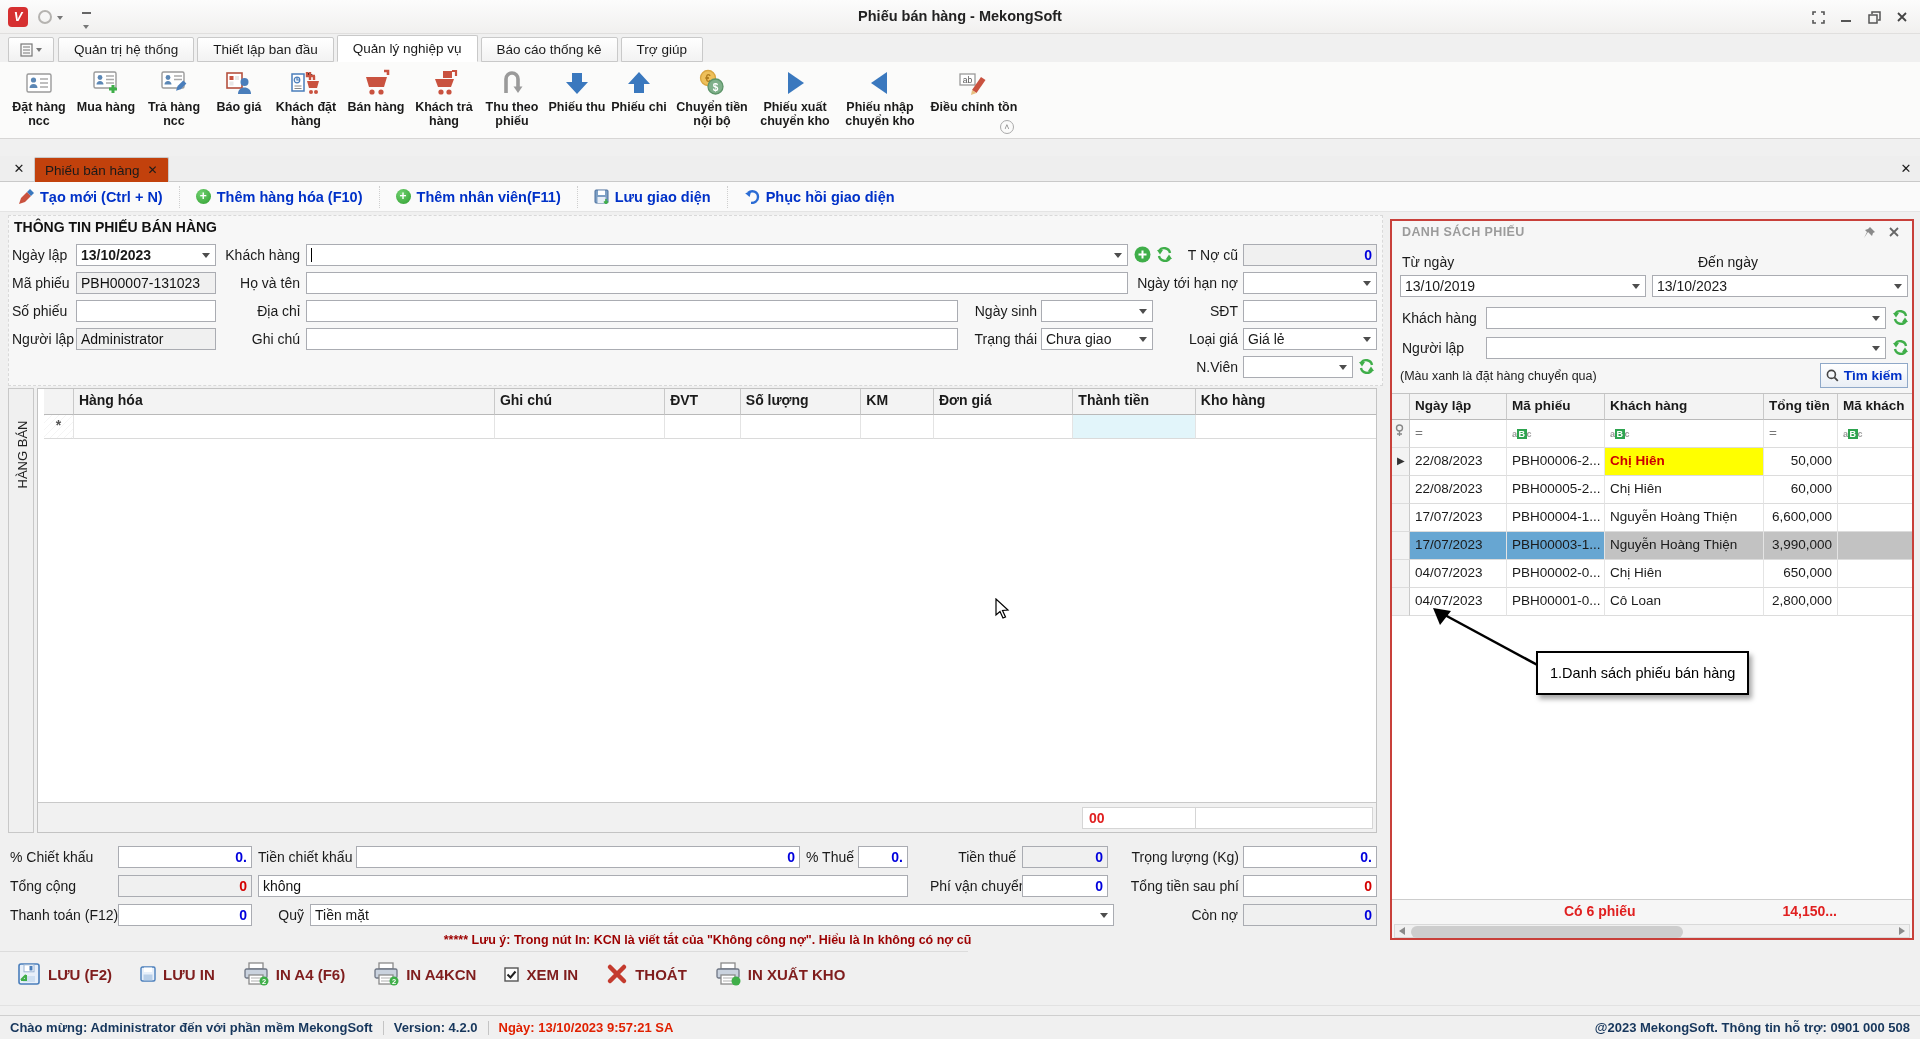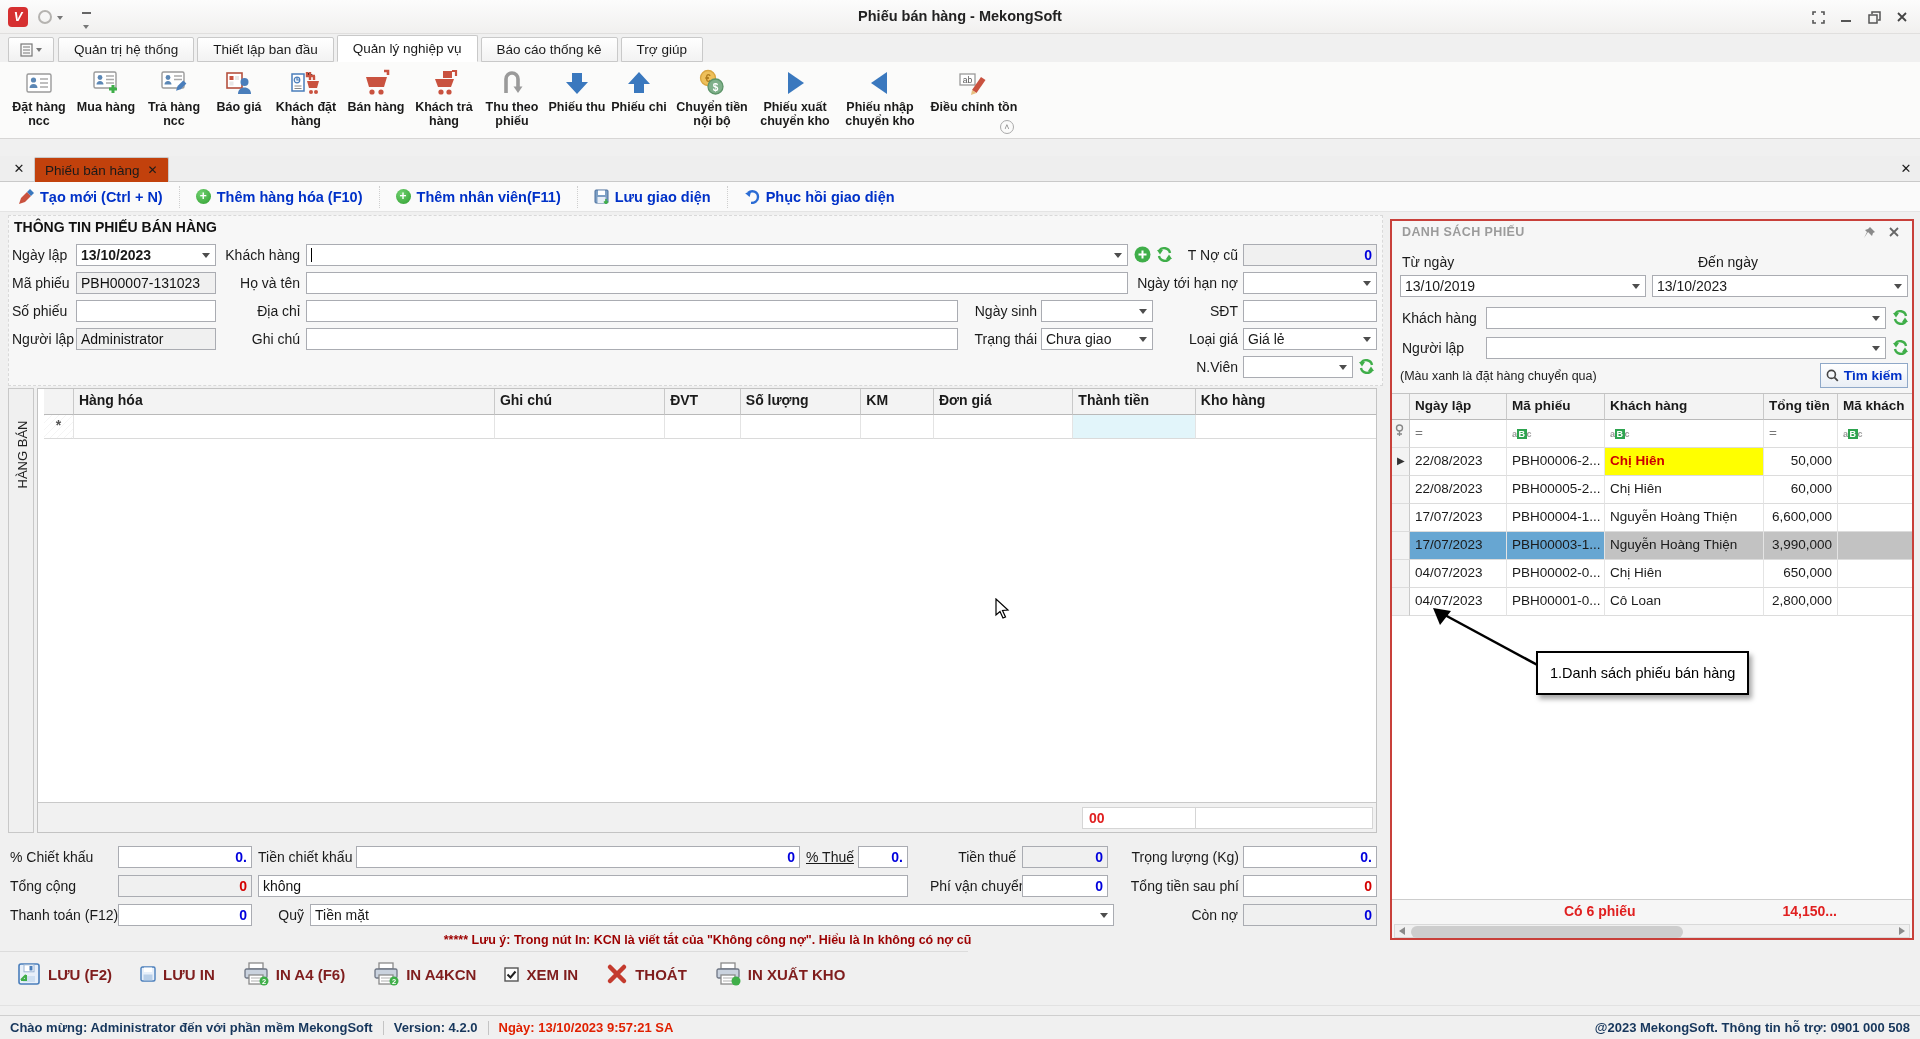--- a/index.html
+++ b/index.html
@@ -454,21 +454,21 @@
     <div class="gsummary hatch">
       <div style="position:absolute; left:1044px; top:4px; width:123px; height:22px; background:#fff; border:1px solid #d5d5d5; color:#e02020; font-weight:bold; padding:2px 6px;">00</div>
       <div style="position:absolute; left:1157px; top:4px; width:178px; height:22px; background:#fff; border:1px solid #d5d5d5;"></div>
     </div>
   </div>
 
   <div class="lbl" style="left:10px; top:846px;">% Chiết khấu</div>
   <div class="inp vblue" style="left:118px; top:846px; width:134px; line-height:20px;">0.</div>
   <div class="lbl" style="left:258px; top:846px;">Tiền chiết khấu</div>
   <div class="inp vblue" style="left:356px; top:846px; width:444px; line-height:20px;">0</div>
-  <div class="lbl" style="left:806px; top:846px;text-decoration:underline;">% Thuế</div>
+  <div class="lbl" style="left:806px; top:846px;">% Thuế</div>
   <div class="inp vblue" style="left:858px; top:846px; width:50px; line-height:20px;">0.</div>
   <div class="lbl lblr" style="left:930px; top:846px; width:86px;">Tiền thuế</div>
   <div class="inp ro vblue" style="left:1022px; top:846px; width:86px; line-height:20px;">0</div>
   <div class="lbl lblr" style="left:1128px; top:846px; width:111px;">Trọng lượng (Kg)</div>
   <div class="inp vblue" style="left:1243px; top:846px; width:134px; line-height:20px;">0.</div>
 
   <div class="lbl" style="left:10px; top:875px;">Tổng cộng</div>
   <div class="inp ro vred" style="left:118px; top:875px; width:134px; line-height:20px;">0</div>
   <div class="inp" style="left:258px; top:875px; width:650px; line-height:20px;">không</div>
   <div class="lbl lblr" style="left:930px; top:875px; width:86px;">Phí vận chuyển</div>

